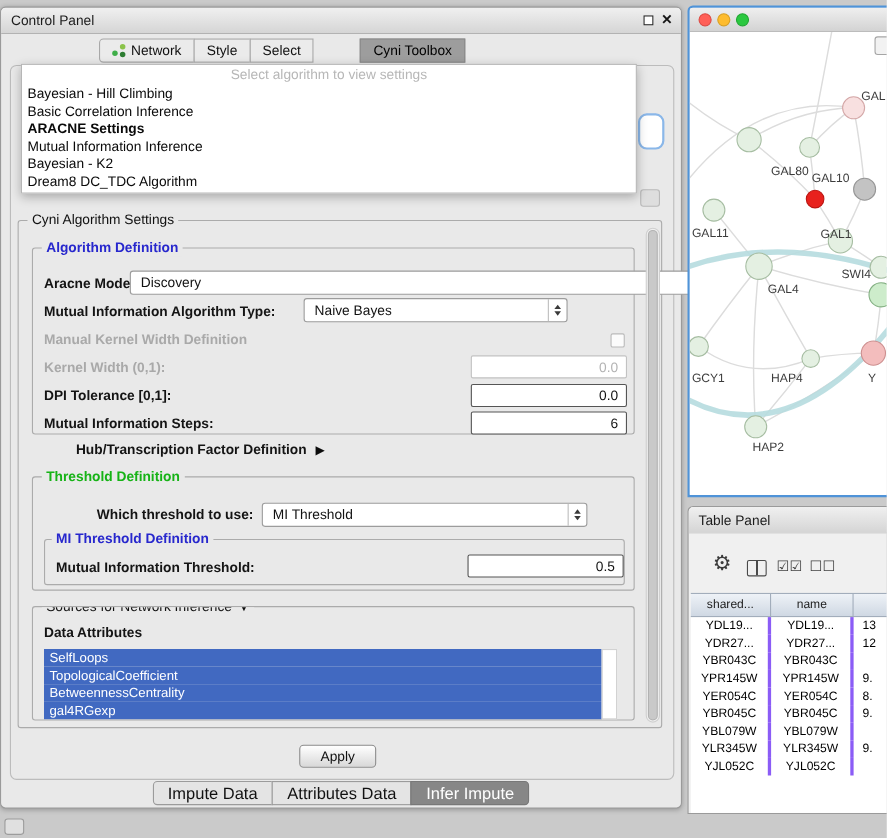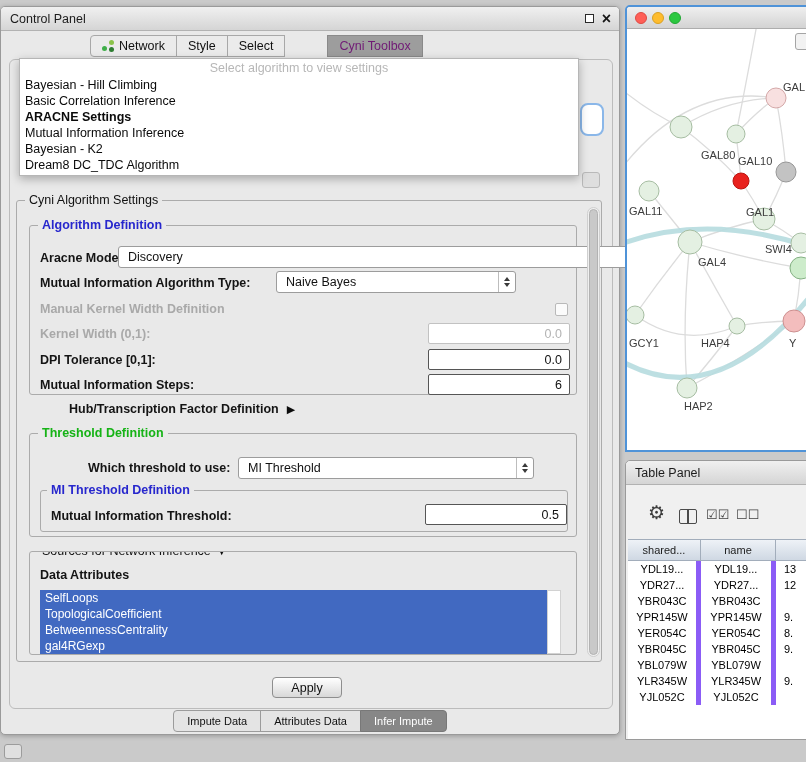--- a/index.html
+++ b/index.html
@@ -22,21 +22,21 @@
   .titlebar .title{ font-size:12.5px; color:#1c1c1c; }
   .win-btns{ position:absolute; right:8px; top:0; height:100%; display:flex; align-items:center; gap:8px; }
   .float-btn{ width:9px; height:9px; border:1.5px solid #2a2a2a; background:#fff; display:inline-block; }
   .close-btn{ font-size:16px; font-weight:bold; color:#161616; line-height:1; }
 
   .tabs{ position:absolute; left:0; top:28px; width:100%; display:flex; justify-content:center; }
   .tab{ height:22px; display:flex; align-items:center; padding:0 11px; font-size:12.5px;
     background:#ebebeb; border:1px solid #a8a8a8; margin-left:-1px; color:#111; white-space:nowrap; }
   .tab:first-child{ border-radius:4px 0 0 4px; margin-left:0; }
   .tab:last-child{ border-radius:0 4px 4px 0;margin-top:32px; }
-  .tab.active{ background:#9d9d9d; color:#701a75; border-color:#8a8a8a;margin-left:42px; }
+  .tab.active{ background:#9d9d9d; color:#000000; border-color:#8a8a8a;margin-left:42px; }
   .net-ico{ display:inline-block; width:12px; height:12px; margin-right:5px; position:relative; }
   .net-ico::before{ content:""; position:absolute; left:0; top:6px; width:5px; height:5px; border-radius:50%; background:#3fae49; }
   .net-ico::after{ content:""; position:absolute; right:0; top:0; width:5px; height:5px; border-radius:50%;
     background:#8bc34a; box-shadow:0 7px 0 #2e7d32; }
 
   .inner-panel{ position:absolute; left:8px; top:52px; width:604px; height:650px;
     border:1px solid #bcbcbc; border-radius:6px; background:#e9e9e9; }
   .frag-search{ position:absolute; left:570px; top:43px; width:24px; height:33px;
     border:2px solid #8ab7e9; border-radius:8px; background:#fff; }
   .frag-btn{ position:absolute; left:572px; top:112px; width:18px; height:16px;
@@ -89,21 +89,21 @@
   .v-scrollbar{ position:absolute; left:570px; top:6px; width:13px; height:450px;
     background:#f0f0f0; border:1px solid #cfcfcf; border-radius:7px; }
   .v-scrollbar .thumb{ position:absolute; left:1px; top:1px; right:1px; bottom:1px;
     background:#c9c9c9; border:1px solid #b2b2b2; border-radius:6px; }
 
   .apply-btn{ position:absolute; left:262px; top:617px; width:70px; height:21px;
     background:linear-gradient(#ffffff,#d8d8d8); border:1px solid #8e8e8e; border-radius:4px;
     font-size:12.5px; font-family:inherit; color:#111; }
 
   .bottom-tabs{ position:absolute; left:0; top:703px; width:100%; display:flex; justify-content:center; }
-  .btab{ height:22px; display:flex; align-items:center; padding:0 13px; font-size:11px;
+  .btab{ height:22px; display:flex; align-items:center; padding:0 13px; font-size:15px;
     background:#e4e4e4; border:1px solid #9b9b9b; margin-left:-1px; color:#111; white-space:nowrap; }
   .btab:first-child{ border-radius:4px 0 0 4px; margin-left:0; }
   .btab:last-child{ border-radius:0 4px 4px 0; }
   .btab.active{ background:#878787; color:#fff; border-color:#787878; }
 
   .dropdown{ position:absolute; left:18px; top:51px; width:560px; background:#fff;
     border:1px solid #b6b6b6; box-shadow:0 3px 9px rgba(0,0,0,.28); z-index:40; padding:1px 0 2px; }
   .dd-placeholder{ height:17px; line-height:17px; text-align:center; color:#b7b7b7; font-size:12.5px; }
   .dd-item{ height:16px; line-height:16px; padding-left:5px; font-size:12.5px; color:#0a0a0a; white-space:nowrap; }
   .dd-item.selected{ font-weight:bold; }
@@ -140,21 +140,21 @@
     border:1.5px solid #4a4a4a; border-radius:2px;
     background:linear-gradient(to right, transparent 44%, #4a4a4a 44%, #4a4a4a 56%, transparent 56%); }
   .chk{ position:absolute; top:23px; font-size:13px; color:#3f3f3f; line-height:1; }
   .chk.c1{ left:80px; } .chk.c2{ left:110px; }
   .tp-table{ position:absolute; left:2px; top:78px; right:0; bottom:0; background:#fff; }
   .tp-head{ display:flex; height:22px; background:linear-gradient(#eef2f7,#cfd8e3);
     border-top:1px solid #a2adbb; border-bottom:1px solid #a2adbb; }
   .tp-hc{ border-right:1px solid #a2adbb; font-size:11px; display:flex; align-items:center;
     justify-content:center; color:#1d1d1d; white-space:nowrap; overflow:hidden; }
   .tp-row{ display:flex; height:16px; }
-  .tp-c{ border-right:5px solid #8b5cf6; font-size:11px; display:flex; align-items:center;
+  .tp-c{ border-right:3px solid #8b5cf6; font-size:11px; display:flex; align-items:center;
     justify-content:center; color:#000; white-space:nowrap; overflow:hidden; }
   .col0{ width:73px; } .col1{ width:75px; }
   .col2{ flex:1; border-right:none !important; justify-content:flex-start !important; padding-left:8px; }
 
   .mini-icon{ position:absolute; left:4px; top:744px; width:18px; height:15px;
     background:#e0e0e0; border:1px solid #9c9c9c; border-radius:3px; }
 </style>
 </head>
 <body>
 

